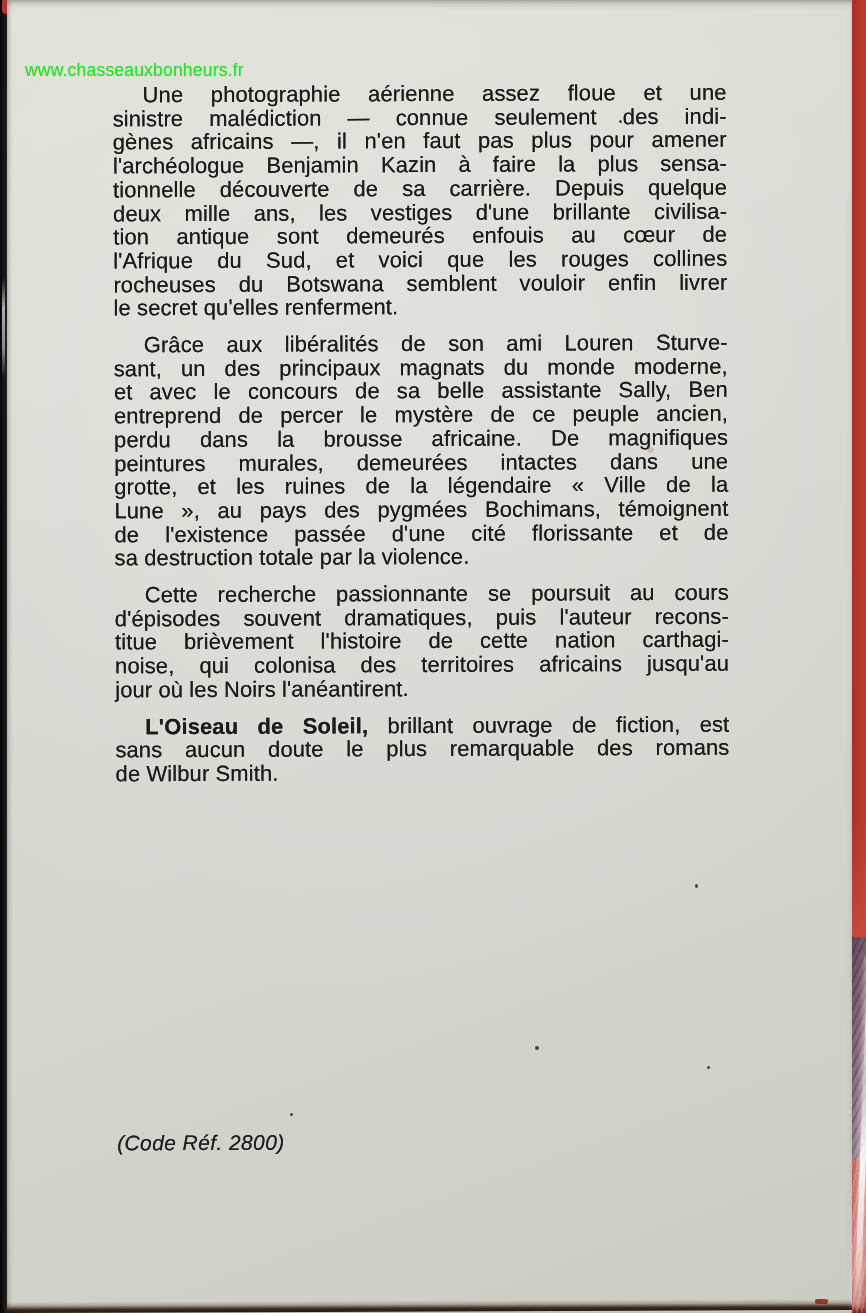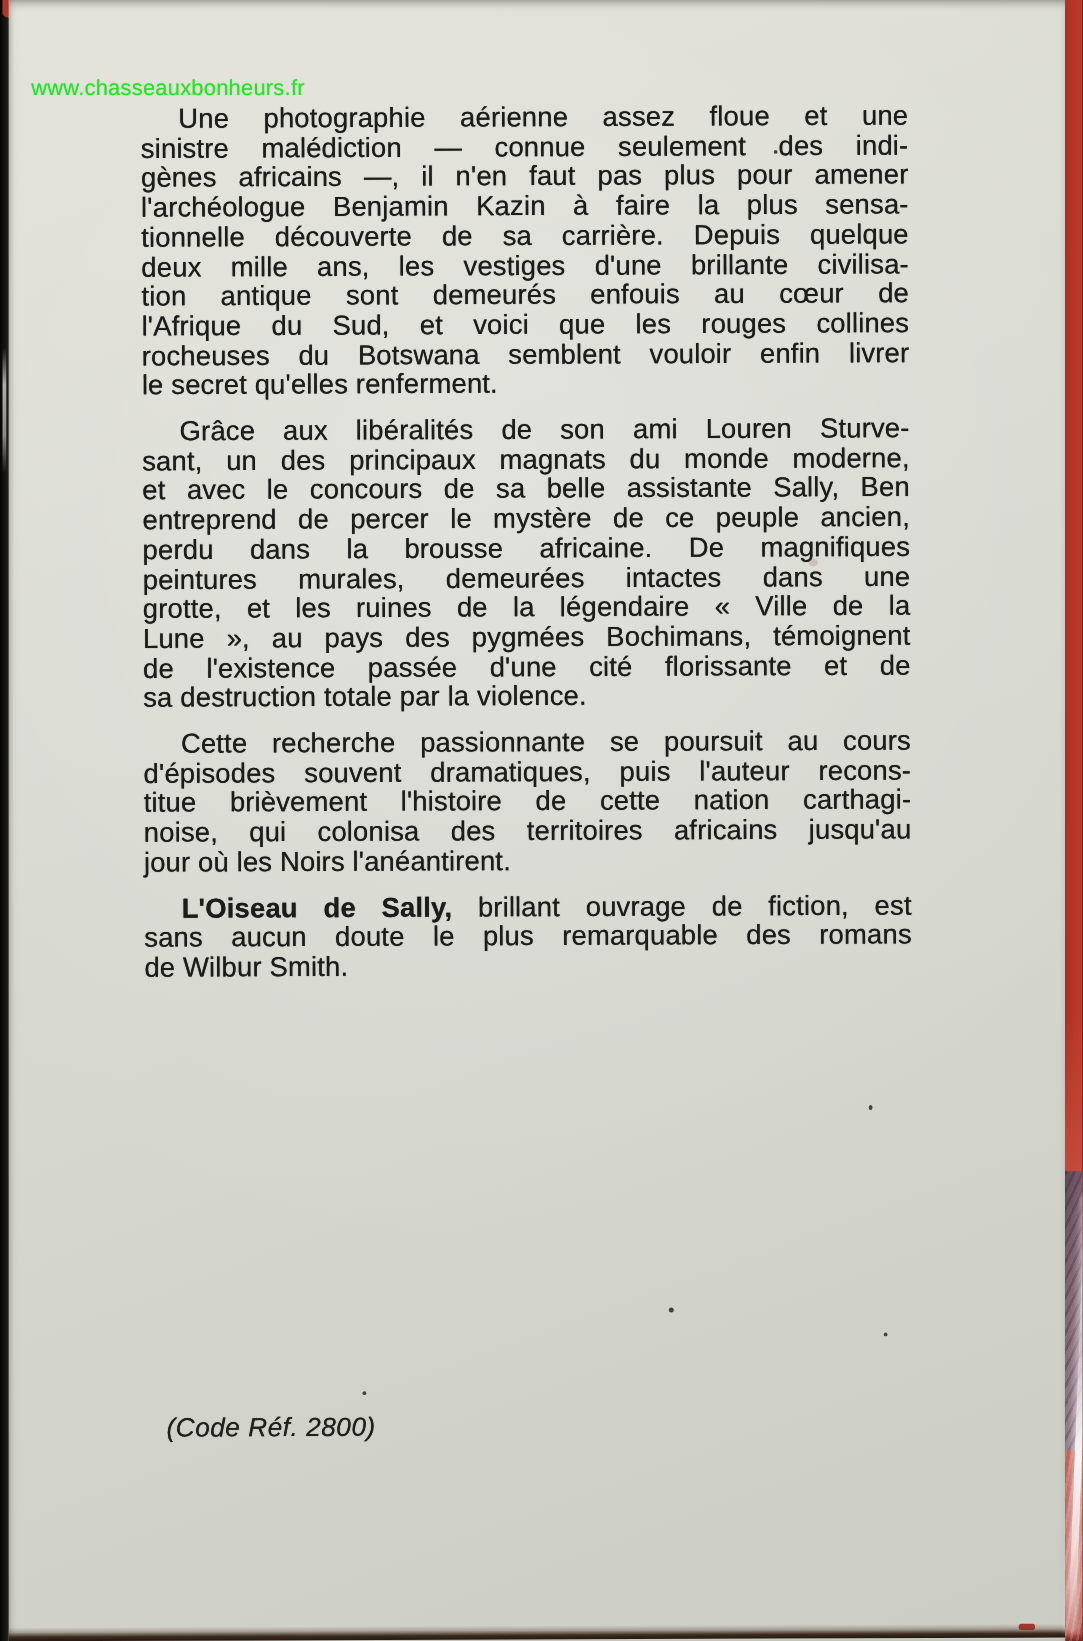--- a/index.html
+++ b/index.html
@@ -46,21 +46,21 @@
   .para{margin:0 0 13px 0;}
   .line{text-align:justify;text-align-last:justify;white-space:normal;}
   .line.first{text-indent:30px;}
   .line.last{text-align-last:left;}
   .line b{font-weight:700;}
   .footer-row{
     position:absolute;left:108px;top:1130px;width:612px;
     display:flex;justify-content:space-between;align-items:baseline;
     font-size:21px;color:#20201e;text-shadow:0 0 .6px rgba(30,30,28,.9);
   }
-  .code-ref{font-style:italic;letter-spacing:.4px;margin-left:16px;}
+  .code-ref{font-style:italic;letter-spacing:.4px;}
   .speck{position:absolute;border-radius:50%;background:#43433d;}
   .smudge{position:absolute;border-radius:50%;background:rgba(160,125,90,.28);}
   .bottom-line{
     position:absolute;left:0;bottom:0;width:100%;height:11px;
     background:linear-gradient(to bottom,rgba(90,70,55,0) 0%,rgba(90,70,55,.35) 35%,#3c2c20 70%,#221910 100%);
     transform:rotate(-.2deg);transform-origin:left bottom;
   }
   .red-dash{position:absolute;right:24px;bottom:9px;width:13px;height:5px;background:#a93428;border-radius:2px;}
   
   .spine-band{
@@ -145,21 +145,21 @@
             <div class="line last">sa destruction totale par la violence.</div>
           </div>
           <div class="para">
             <div class="line first">Cette recherche passionnante se poursuit au cours</div>
             <div class="line">d'épisodes souvent dramatiques, puis l'auteur recons-</div>
             <div class="line">titue brièvement l'histoire de cette nation carthagi-</div>
             <div class="line">noise, qui colonisa des territoires africains jusqu'au</div>
             <div class="line last">jour où les Noirs l'anéantirent.</div>
           </div>
           <div class="para">
-            <div class="line first"><b>L'Oiseau de Sally,</b> brillant ouvrage de fiction, est</div>
+            <div class="line first"><b>L'Oiseau de Soleil,</b> brillant ouvrage de fiction, est</div>
             <div class="line">sans aucun doute le plus remarquable des romans</div>
             <div class="line last">de Wilbur Smith.</div>
           </div>
         </div>
 
       <div class="footer-row">
         <span class="code-ref">(Code Réf. 2800)</span>
       </div>
     </div>
 

